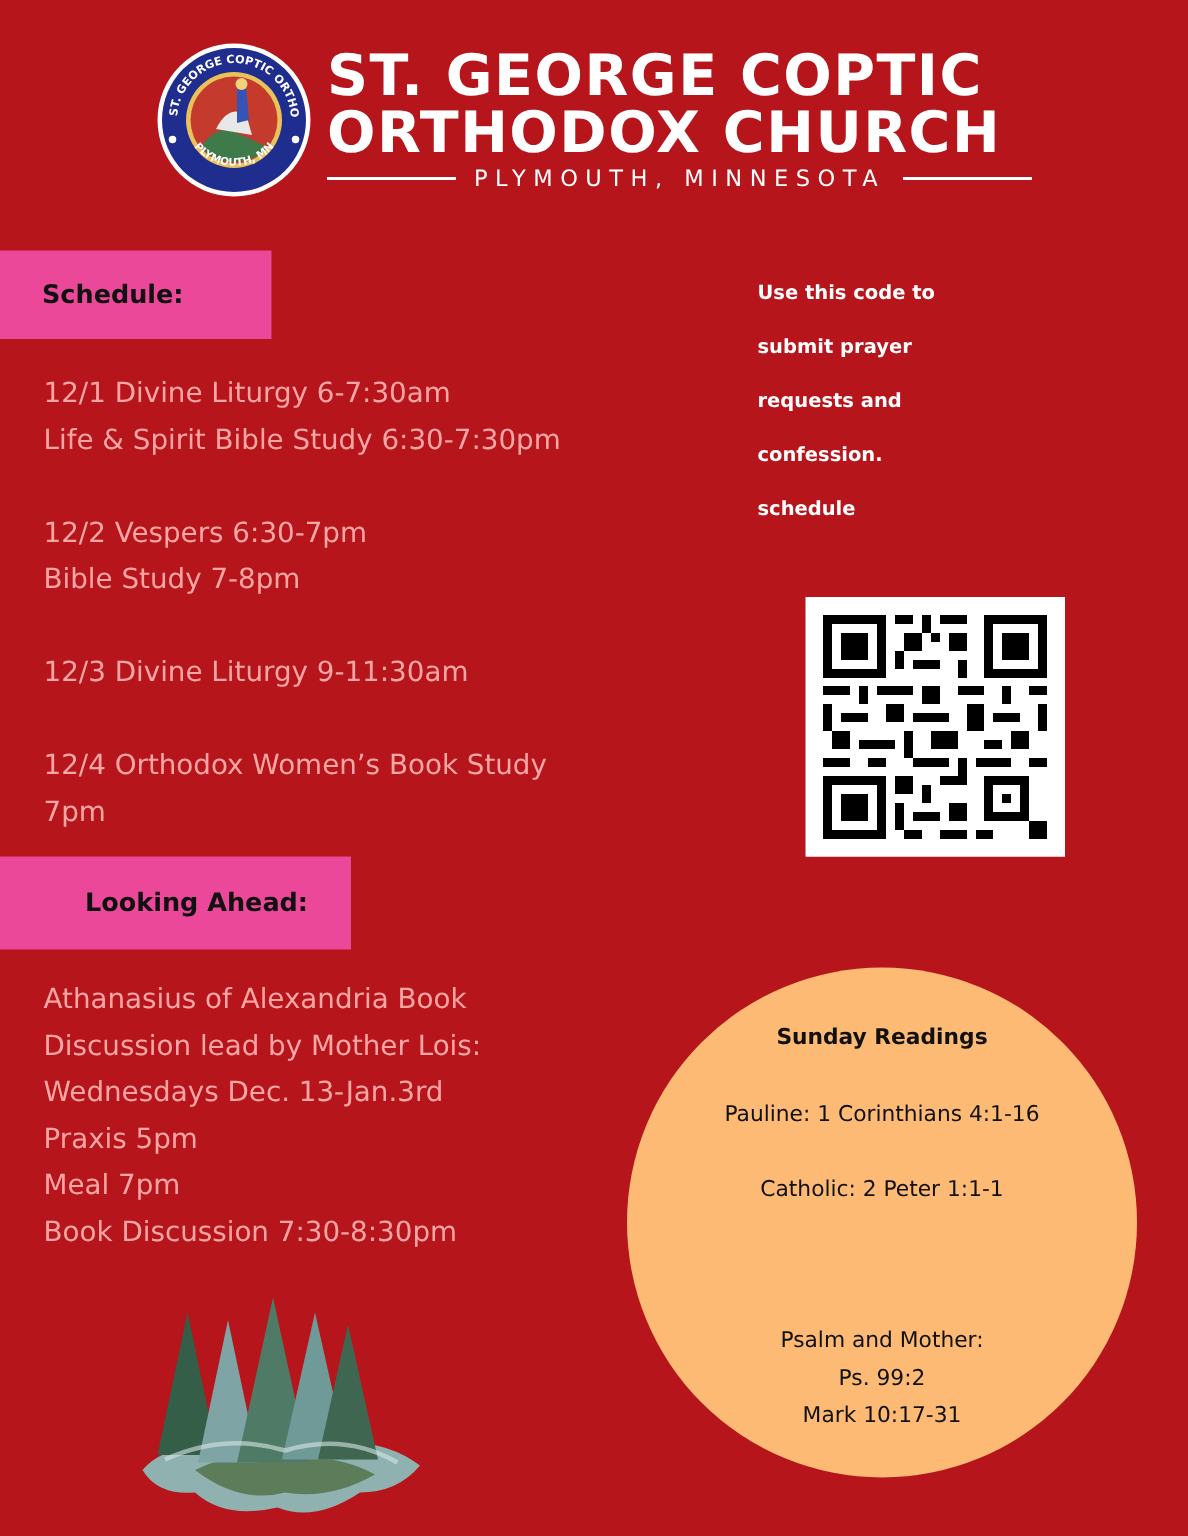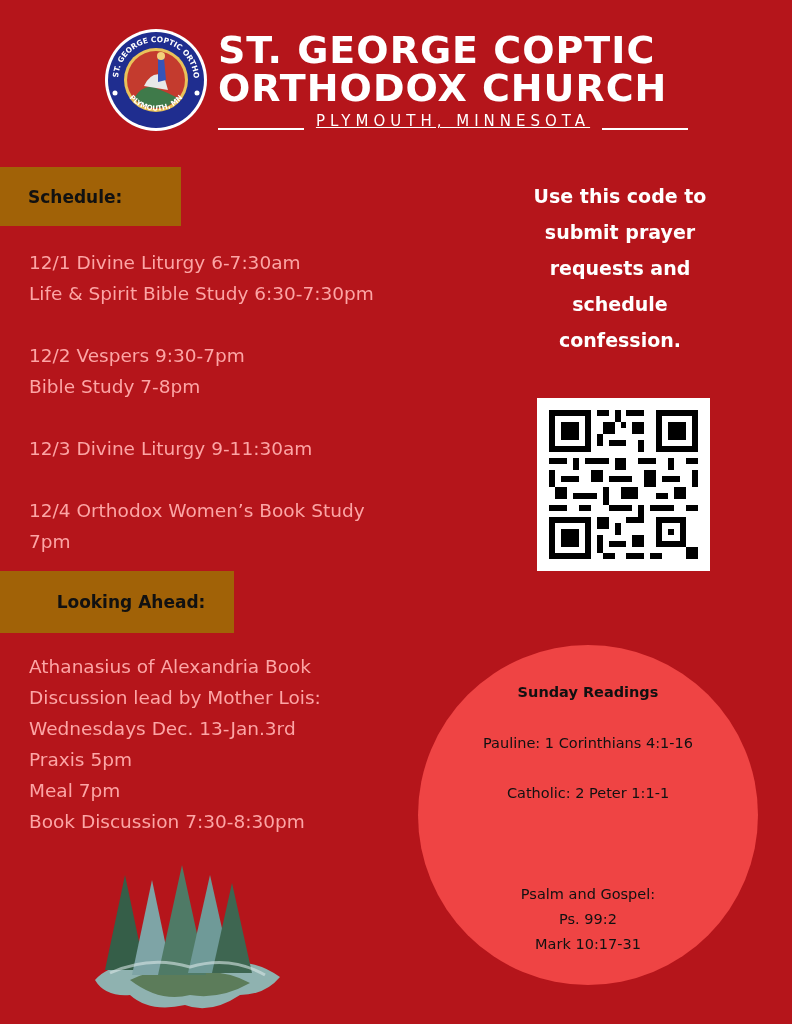--- a/index.html
+++ b/index.html
@@ -8,34 +8,34 @@
       background:#b5151b;
       font-family:"Liberation Sans", sans-serif;
       color:#fff;
     }
     .abs { position:absolute; }
     
     .logo { left:104px; top:28px; width:104px; height:104px; }
     .title-line { left:218px; width:470px; font-family:"DejaVu Sans", sans-serif; font-weight:bold; color:#fff; letter-spacing:1px; white-space:nowrap; }
     .t1 { top:30px; font-size:38px; line-height:40px; }
     .t2 { top:68px; font-size:38px; line-height:40px; }
-    .subtitle-row { left:218px; top:108px; width:470px; height:22px; display:flex; align-items:flex-end; gap:12px;text-decoration:underline; }
+    .subtitle-row { left:218px; top:108px; width:470px; height:22px; display:flex; align-items:center; gap:12px; }
     .subtitle-row .rule { flex:1; height:2px; background:#fff; }
     .subtitle { font-family:"DejaVu Sans", sans-serif; font-size:15px; letter-spacing:5px; color:#fff; white-space:nowrap; }
 
-    .tag { background:#a16207; color:#111; font-family:"DejaVu Sans", sans-serif; font-weight:bold; font-size:17px; display:flex; align-items:center; padding-left:28px; box-sizing:border-box; }
+    .tag { background:#ec4899; color:#111; font-family:"DejaVu Sans", sans-serif; font-weight:bold; font-size:17px; display:flex; align-items:center; padding-left:28px; box-sizing:border-box; }
     .tag-schedule { left:0; top:167px; width:181px; height:59px; }
     .tag-ahead { left:0; top:571px; width:234px; height:62px;justify-content:center; }
 
     .line { left:29px; font-family:"DejaVu Sans", sans-serif; font-size:18.5px; line-height:31px; color:#fca5a5; white-space:nowrap; }
 
-    .qr-text { left:505px; top:178px; width:230px; text-align:center; font-family:"DejaVu Sans", sans-serif; font-weight:bold; font-size:19px; line-height:36px; color:#fff; }
+    .qr-text { left:505px; top:178px; width:230px; font-family:"DejaVu Sans", sans-serif; font-weight:bold; font-size:13px; line-height:36px; color:#fff; }
     .qr { left:537px; top:398px; width:173px; height:173px; background:#fff; }
 
-    .circle { left:418px; top:645px; width:340px; height:340px; border-radius:50%; background:#ef4444; color:#111; }
+    .circle { left:418px; top:645px; width:340px; height:340px; border-radius:50%; background:#fdba74; color:#111; }
     .circle .row { position:absolute; left:0; width:100%; text-align:center; font-family:"DejaVu Sans", sans-serif; font-size:14.5px; color:#111; white-space:nowrap; }
     .circle .head { font-weight:bold; }
 
     .trees { left:90px; top:855px; width:200px; height:165px; }
   </style>
 </head>
 <body>
 
 <div class="abs logo">
   <svg width="104" height="104" viewBox="0 0 104 104">
@@ -65,42 +65,42 @@
   <div class="rule"></div>
   <div class="subtitle" style="text-transform:uppercase;">Plymouth, Minnesota</div>
   <div class="rule"></div>
 </div>
 
 <div class="abs tag tag-schedule">
   <span>Schedule:</span>
 </div>
 <div class="abs line" style="top:247px;">12/1 Divine Liturgy 6-7:30am</div>
 <div class="abs line" style="top:278px;">Life &amp; Spirit Bible Study 6:30-7:30pm</div>
-<div class="abs line" style="top:340px;">12/2 Vespers 9:30-7pm</div>
+<div class="abs line" style="top:340px;">12/2 Vespers 6:30-7pm</div>
 <div class="abs line" style="top:371px;">Bible Study 7-8pm</div>
 <div class="abs line" style="top:433px;">12/3 Divine Liturgy 9-11:30am</div>
 <div class="abs line" style="top:495px;">12/4 Orthodox Women’s Book Study</div>
 <div class="abs line" style="top:526px;">7pm</div>
 
 <div class="abs tag tag-ahead">
   <span>Looking Ahead:</span>
 </div>
 <div class="abs line" style="top:651px;">Athanasius of Alexandria Book</div>
 <div class="abs line" style="top:682px;">Discussion lead by Mother Lois:</div>
 <div class="abs line" style="top:713px;">Wednesdays Dec. 13-Jan.3rd</div>
 <div class="abs line" style="top:744px;">Praxis 5pm</div>
 <div class="abs line" style="top:775px;">Meal 7pm</div>
 <div class="abs line" style="top:806px;">Book Discussion 7:30-8:30pm</div>
 
 <div class="abs qr-text">
   <div>Use this code to</div>
   <div>submit prayer</div>
   <div>requests and</div>
+  <div>confession.</div>
   <div>schedule</div>
-  <div>confession.</div>
 </div>
 <div class="abs qr">
   <svg width="173" height="173" viewBox="0 0 29 29" shape-rendering="crispEdges">
     <rect width="29" height="29" fill="#fff"></rect>
     <g fill="#000">
 
       <rect x="2" y="2" width="7" height="7"></rect>
         <rect x="3" y="3" width="5" height="5" fill="#fff"></rect>
         <rect x="4" y="4" width="3" height="3"></rect>
       <rect x="20" y="2" width="7" height="7"></rect>
@@ -159,21 +159,21 @@
         <rect x="19" y="26" width="2" height="1"></rect>
         <rect x="25" y="25" width="2" height="2"></rect>
     </g>
   </svg>
 </div>
 
 <div class="abs circle">
   <div class="row head" style="top:39px;">Sunday Readings</div>
   <div class="row" style="top:90px;">Pauline: 1 Corinthians 4:1-16</div>
   <div class="row" style="top:140px;">Catholic: 2 Peter 1:1-1</div>
-  <div class="row" style="top:241px;">Psalm and Gospel:</div>
+  <div class="row" style="top:241px;">Psalm and Mother:</div>
   <div class="row" style="top:266px;">Ps. 99:2</div>
   <div class="row" style="top:291px;">Mark 10:17-31</div>
 </div>
 
 <div class="abs trees">
   <svg width="200" height="165" viewBox="0 0 200 165">
     <path d="M5 125 Q20 108 45 112 Q80 100 120 110 Q160 100 190 122 Q175 140 150 140 Q120 160 95 150 Q60 158 40 140 Q15 142 5 125 Z" fill="#8fb2b0"></path>
     <path d="M40 125 Q70 110 100 120 Q130 112 160 128 Q130 145 100 140 Q70 148 40 125 Z" fill="#5c7c5a"></path>
     <polygon points="35,20 15,115 55,115" fill="#355e48"></polygon>
     <polygon points="62,25 42,120 82,120" fill="#7ea4a6"></polygon>

